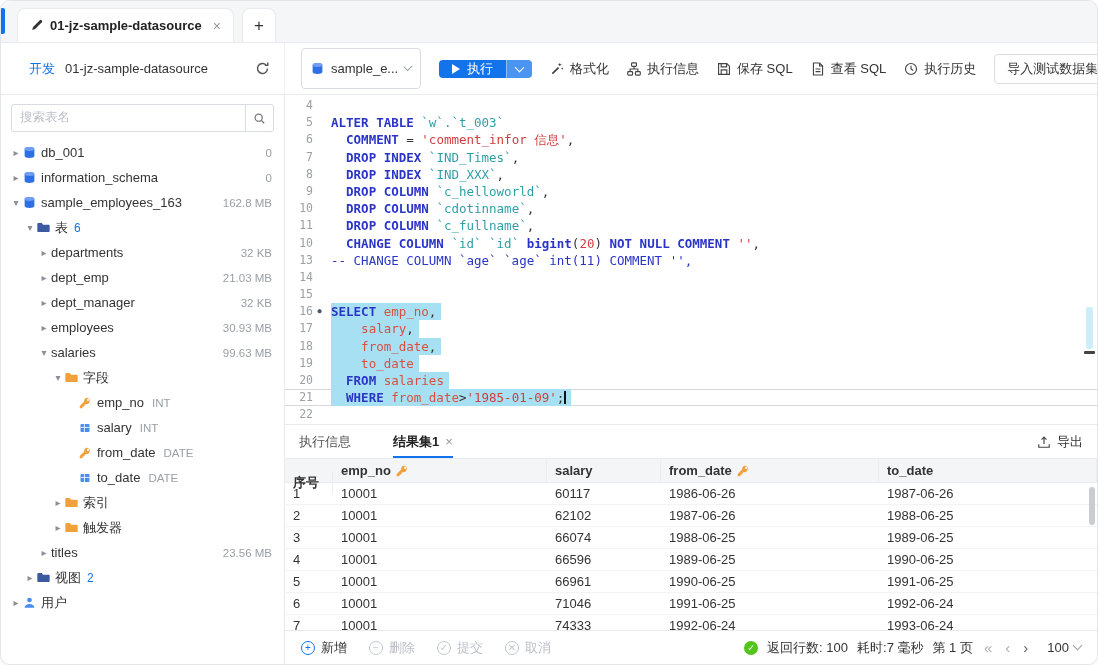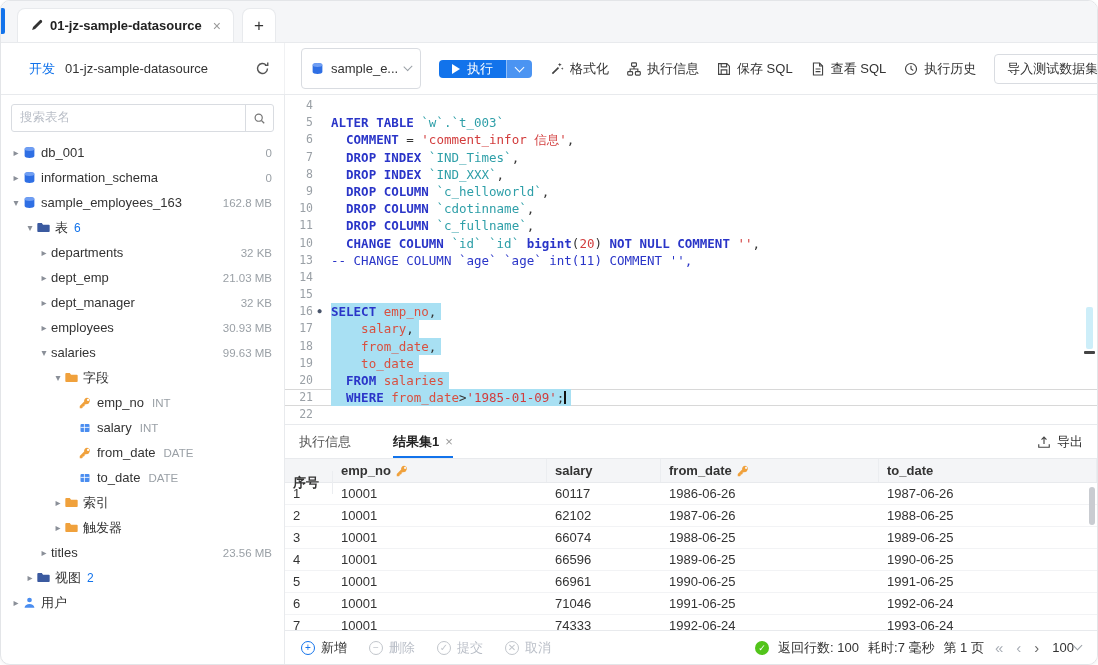--- a/index.html
+++ b/index.html
@@ -86,21 +86,21 @@
   
   .footerbar{height:34px;flex:none;border-top:1px solid #e8eaed;display:flex;align-items:center;padding:0 16px;gap:22px;background:#fff}
   .f-btn{display:flex;align-items:center;gap:6px;cursor:pointer;color:#333}
   .f-btn.disabled{color:#b9bec7}
   .circ{width:14px;height:14px;border-radius:50%;display:inline-flex;align-items:center;justify-content:center;font-size:10px;line-height:1;border:1.2px solid #1273eb;color:#1273eb}
   .f-btn.disabled .circ{border-color:#c2c6cc;color:#c2c6cc}
   .status{margin-left:auto;display:flex;align-items:center;gap:9px;color:#333}
   .succ{width:14px;height:14px;border-radius:50%;background:#52c41a;color:#fff;font-size:9px;display:inline-flex;align-items:center;justify-content:center;flex:none}
   .pg-ic{color:#a8adb5;font-size:15px;line-height:1;cursor:pointer;padding:0 2px}
   .pg-ic.next{color:#666}
-  .psize{display:flex;align-items:center;margin-left:2px;cursor:pointer}
+  .psize{display:flex;align-items:center;gap:5px;margin-left:8px;cursor:pointer}
 </style>
 </head>
 <body>
 
 <div class="app">
   <div class="left-accent"></div>
 
   <div class="tabbar">
     <div class="tab">
       <span style="display:inline-flex">

